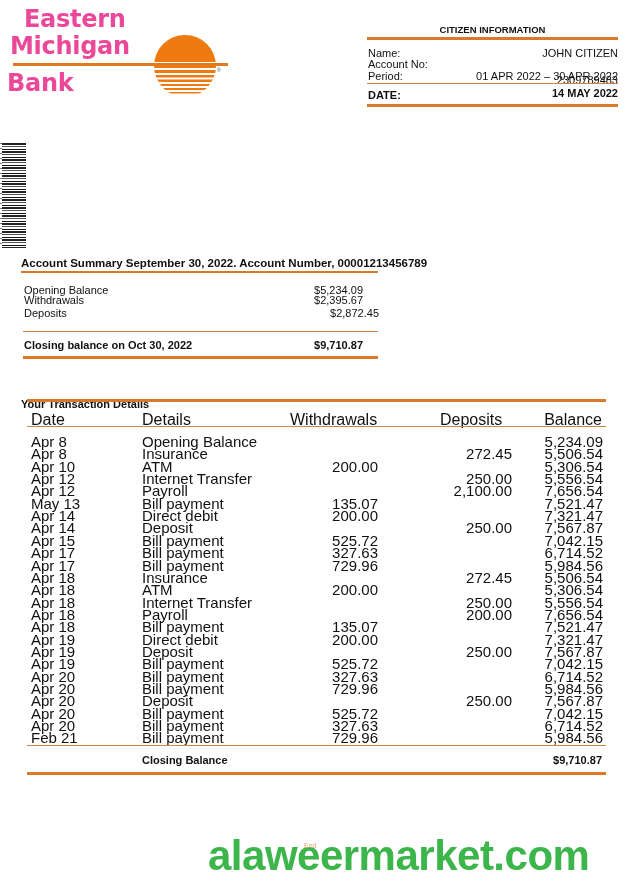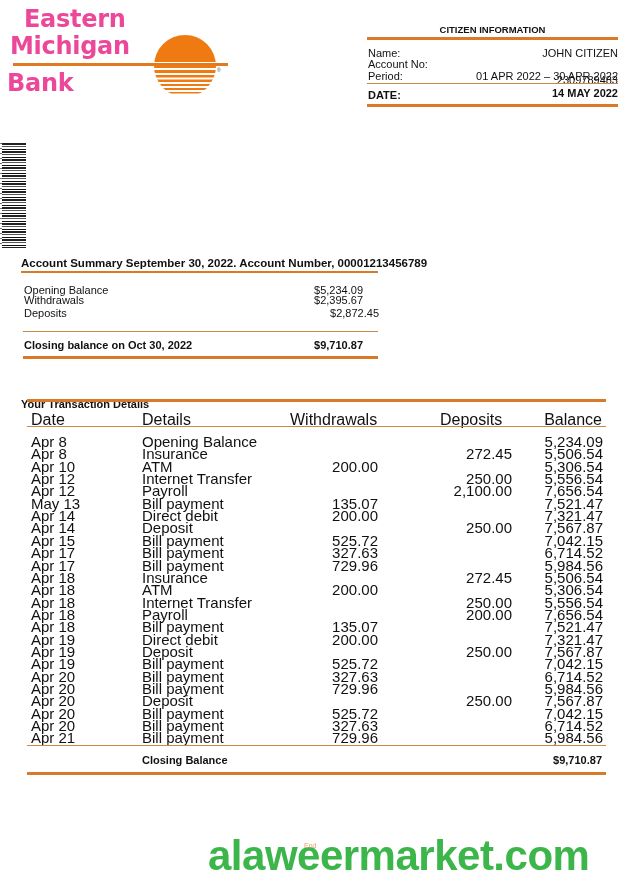--- a/index.html
+++ b/index.html
@@ -266,21 +266,21 @@
         <span class="c-bal">7,042.15</span>
       </div>
       <div class="tx-row" style="top: 720.05px;">
         <span class="c-date">Apr 20</span>
         <span class="c-det">Bill payment</span>
         <span class="c-wd">327.63</span>
         <span class="c-dep"></span>
         <span class="c-bal">6,714.52</span>
       </div>
       <div class="tx-row" style="top: 732.4px;">
-        <span class="c-date">Apr 21</span>
+        <span class="c-date">Feb 21</span>
         <span class="c-det">Bill payment</span>
         <span class="c-wd">729.96</span>
         <span class="c-dep"></span>
         <span class="c-bal">5,984.56</span>
       </div>
     </div>
 
   <div class="abs rule-thin" style="left:27px;top:745px;width:579px;"></div>
   <div class="abs small b" style="left:142px;top:754px;">Closing Balance</div>
   <div class="abs small b right" style="left:500px;top:754px;width:102px;">$9,710.87</div>

